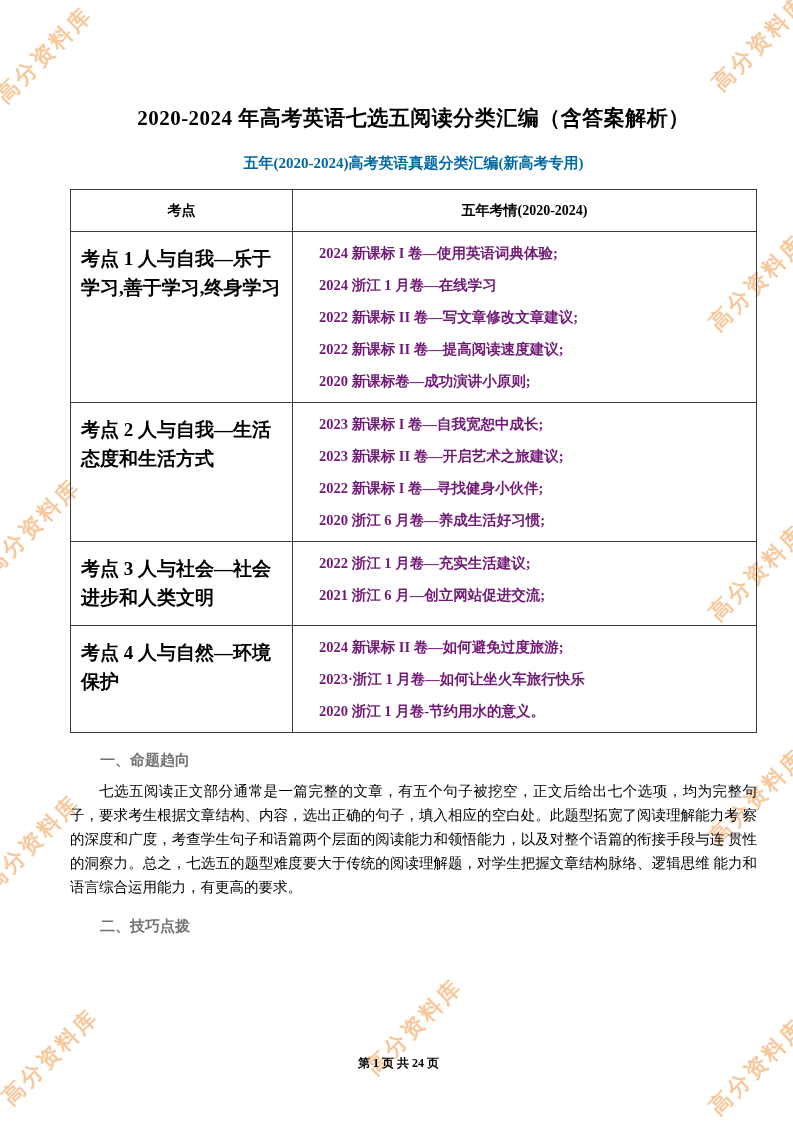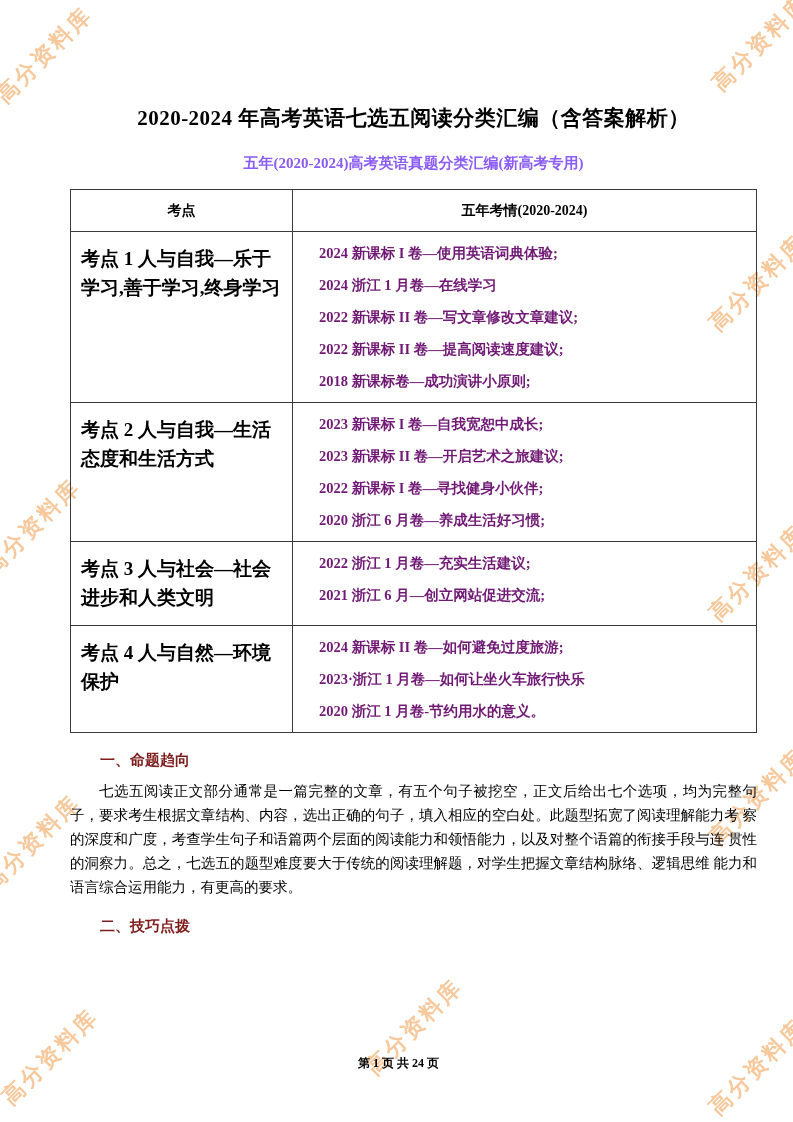--- a/index.html
+++ b/index.html
@@ -20,21 +20,21 @@
   .doc-title {
     text-align:center;
     font-size:21px;
     font-weight:bold;
     letter-spacing:0.5px;
   }
   .doc-subtitle {
     text-align:center;
     font-size:15px;
     font-weight:bold;
-    color:#8b5cf6;
+    color:#0369a1;
     margin-top:22px;
   }
 
   table.points-table {
     width:100%;
     border-collapse:collapse;
     margin-top:16px;
     table-layout:fixed;
   }
   .points-table th, .points-table td { border:1px solid #3a3a3a; }
@@ -60,21 +60,21 @@
   }
   .exam-item {
     color:#701a75;
     font-weight:bold;
     font-size:14.5px;
     line-height:32px;
     white-space:nowrap;
   }
 
   .section-heading {
-    color:#7f1d1d;
+    color:#737373;
     font-weight:bold;
     font-size:15px;
     margin-top:18px;
     text-indent:2em;
   }
   .para {
     font-size:14.5px;
     line-height:24px;
     text-align:justify;
     text-indent:2em;
@@ -145,21 +145,21 @@
         </tr>
       </thead>
       <tbody>
         <tr>
           <td class="point-cell">考点 1  人与自我—乐于学习,善于学习,终身学习</td>
           <td class="items-cell">
             <div class="exam-item">2024 新课标 I 卷—使用英语词典体验;</div>
             <div class="exam-item">2024 浙江 1 月卷—在线学习</div>
             <div class="exam-item">2022 新课标 II 卷—写文章修改文章建议;</div>
             <div class="exam-item">2022 新课标 II 卷—提高阅读速度建议;</div>
-            <div class="exam-item">2018 新课标卷—成功演讲小原则;</div>
+            <div class="exam-item">2020 新课标卷—成功演讲小原则;</div>
           </td>
         </tr>
         <tr>
           <td class="point-cell">考点 2  人与自我—生活态度和生活方式</td>
           <td class="items-cell">
             <div class="exam-item">2023 新课标 I 卷—自我宽恕中成长;</div>
             <div class="exam-item">2023 新课标 II 卷—开启艺术之旅建议;</div>
             <div class="exam-item">2022 新课标 I 卷—寻找健身小伙伴;</div>
             <div class="exam-item">2020 浙江 6 月卷—养成生活好习惯;</div>
           </td>

